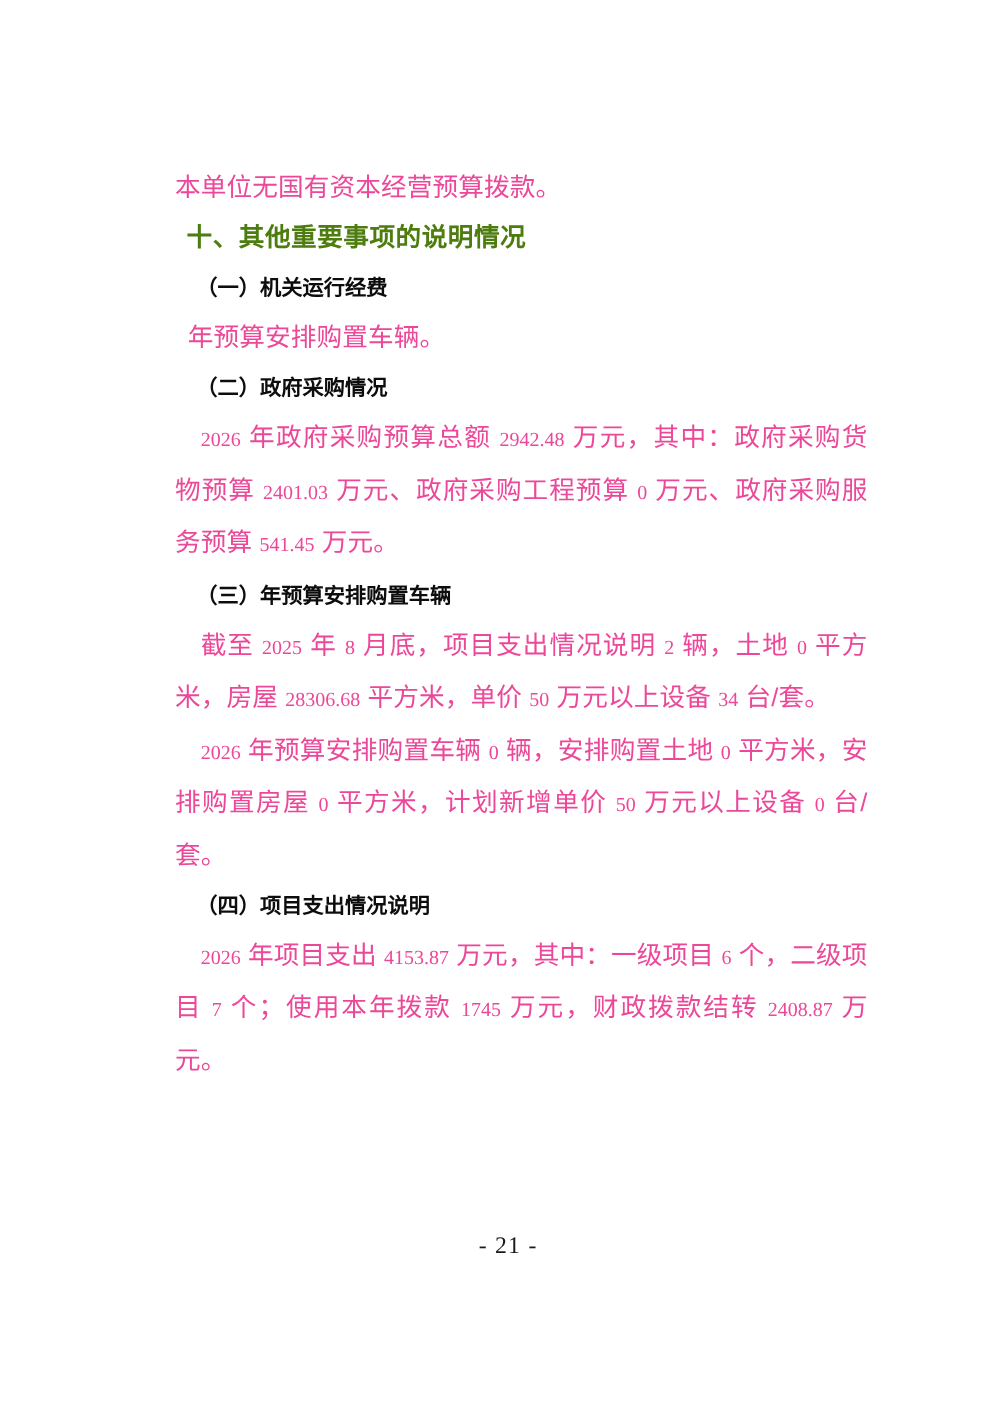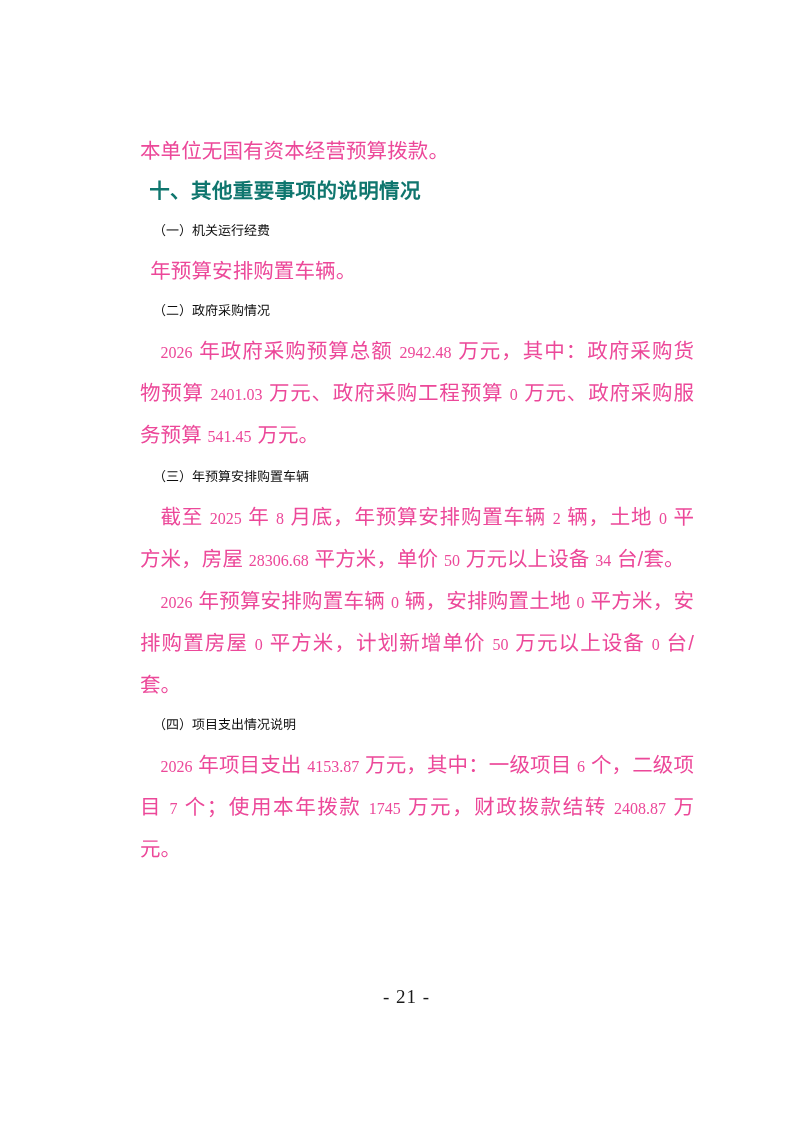--- a/index.html
+++ b/index.html
@@ -50,30 +50,30 @@
     letter-spacing: 0;
   }
 
   
   .heading {
     margin: 0;
     font-size: 20.5px;
     line-height: 40px;
     font-weight: 700;
     text-indent: 0.45em;
-    color: #0f766e;
+    color: #4d7c0f;
     letter-spacing: 0.4px;
   }
 
   
   .subheading {
     margin: 0;
-    font-size: 13px;
+    font-size: 17px;
     line-height: 40px;
-    font-weight: 400;
+    font-weight: 700;
     text-indent: 1.0em;
     color: #0d0d0d;
   }
 
   
   .indent-1 {
     text-indent: 1em;
   }
   .indent-0 {
     text-indent: 0;
@@ -113,21 +113,21 @@
 
     <h3 class="subheading">（二）政府采购情况</h3>
 
     <p class="para indent-1">
       <span class="num">2026</span><span> 年政府采购预算总额 </span><span class="num">2942.48</span><span> 万元，其中：政府采购货物预算 </span><span class="num">2401.03</span><span> 万元、政府采购工程预算 </span><span class="num">0</span><span> 万元、政府采购服务预算 </span><span class="num">541.45</span><span> 万元。</span>
     </p>
 
     <h3 class="subheading">（三）年预算安排购置车辆</h3>
 
     <p class="para indent-1">
-      <span>截至 </span><span class="num">2025</span><span> 年 </span><span class="num">8</span><span> 月底，年预算安排购置车辆 </span><span class="num">2</span><span> 辆，土地 </span><span class="num">0</span><span> 平方米，房屋 </span><span class="num">28306.68</span><span> 平方米，单价 </span><span class="num">50</span><span> 万元以上设备 </span><span class="num">34</span><span> 台/套。</span>
+      <span>截至 </span><span class="num">2025</span><span> 年 </span><span class="num">8</span><span> 月底，项目支出情况说明 </span><span class="num">2</span><span> 辆，土地 </span><span class="num">0</span><span> 平方米，房屋 </span><span class="num">28306.68</span><span> 平方米，单价 </span><span class="num">50</span><span> 万元以上设备 </span><span class="num">34</span><span> 台/套。</span>
     </p>
 
     <p class="para indent-1">
       <span class="num">2026</span><span> 年预算安排购置车辆 </span><span class="num">0</span><span> 辆，安排购置土地 </span><span class="num">0</span><span> 平方米，安排购置房屋 </span><span class="num">0</span><span> 平方米，计划新增单价 </span><span class="num">50</span><span> 万元以上设备 </span><span class="num">0</span><span> 台/套。</span>
     </p>
 
     <h3 class="subheading">（四）项目支出情况说明</h3>
 
     <p class="para indent-1">
       <span class="num">2026</span><span> 年项目支出 </span><span class="num">4153.87</span><span> 万元，其中：一级项目 </span><span class="num">6</span><span> 个，二级项目 </span><span class="num">7</span><span> 个；使用本年拨款 </span><span class="num">1745</span><span> 万元，财政拨款结转 </span><span class="num">2408.87</span><span> 万元。</span>

